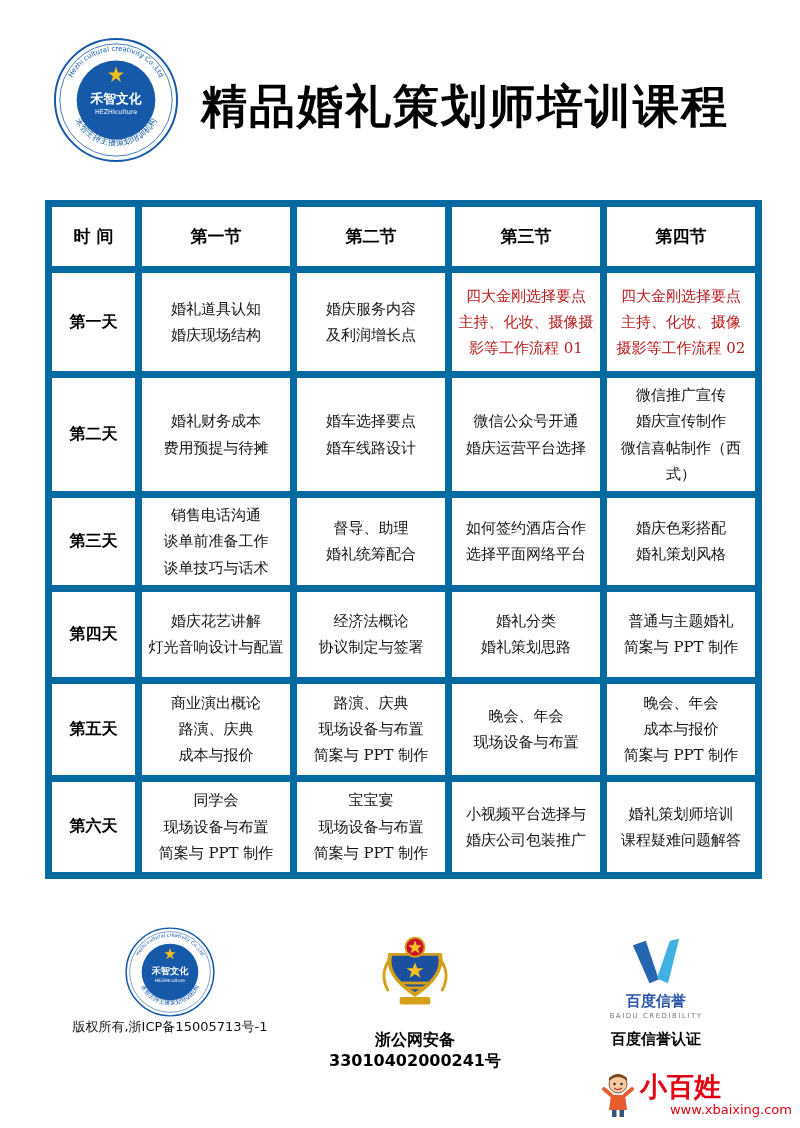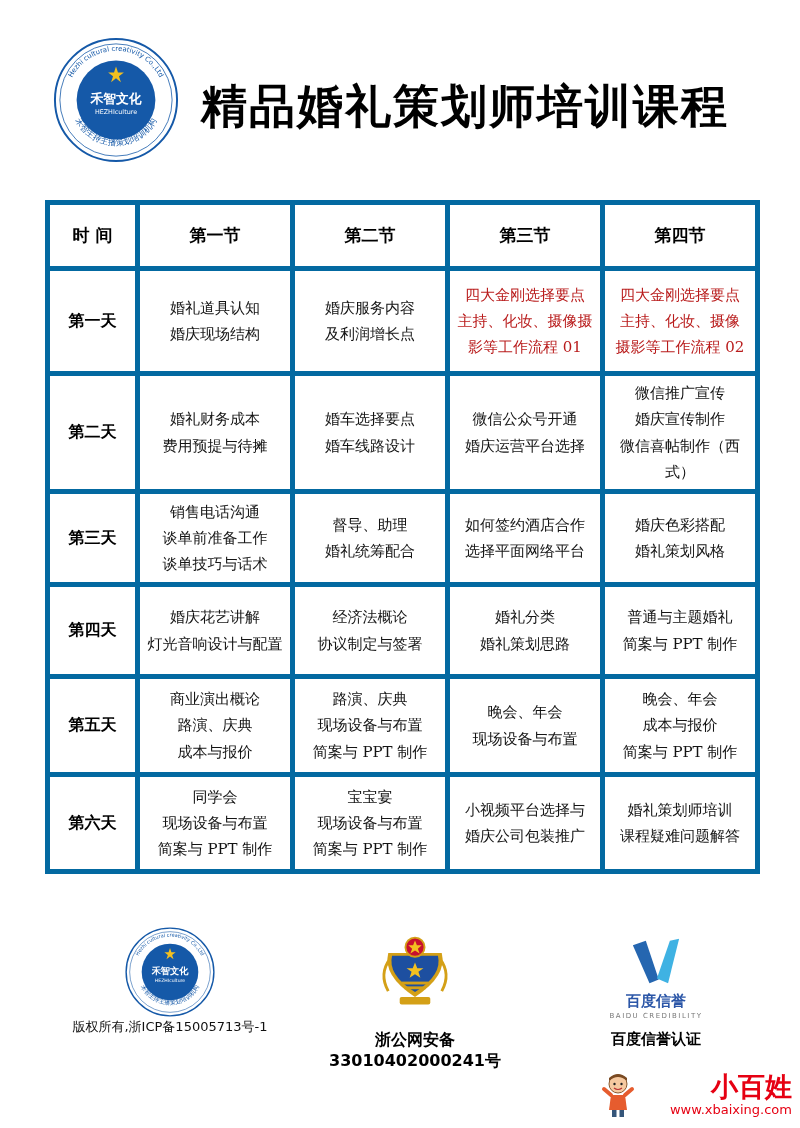--- a/index.html
+++ b/index.html
@@ -21,21 +21,21 @@
     margin-left:15px;
   }
 
   
   .course-table {
     position:absolute; left:45px; top:200px; width:710px;
     border-collapse:collapse; table-layout:fixed;
     font-family:"DejaVu Serif", serif;
   }
   .course-table th, .course-table td {
-    border:5px solid #0369a1; text-align:center; vertical-align:middle;
+    border:7px solid #0369a1; text-align:center; vertical-align:middle;
     white-space:pre-line; padding:4px 6px;
   }
   .course-table thead tr { height:66px; }
   .course-table th { font-size:17px; font-weight:700; color:#000; }
   td.day { font-size:16px; font-weight:700; color:#000; }
   td.course { font-size:15px; line-height:1.75; color:#141414; }
   td.course.blue { color:#b91c1c; }
   tbody tr:nth-child(1){ height:105px; }
   tbody tr:nth-child(2){ height:93px; }
   tbody tr:nth-child(3){ height:93px; }
@@ -58,21 +58,21 @@
   .baidu-title { font-size:15px; font-weight:700; color:#2b56a7; margin-top:2px; }
   .baidu-sub { font-size:7px; letter-spacing:1.5px; color:#777; margin-top:1px; }
   .baidu-caption { margin-top:10px; font-size:15px; font-weight:700; color:#000; }
 
   
   .watermark {
     position:absolute; right:8px; top:1072px;
     display:flex; align-items:center; gap:5px;
   }
   .mascot { width:34px; height:46px; }
-  .wm-text { text-align:right; color:#e60012; }
+  .wm-text { text-align:left; color:#e60012; }
   .wm-name { font-size:27px; font-weight:900; line-height:1; color:#e60012; }
   .wm-url  { font-size:13px; color:#e60012; margin-top:2px;margin-left:30px; }
 </style>
 </head>
 <body>
 
 <div class="page">
 
   <div class="logo-wrap">
     <svg viewBox="0 0 130 130">

